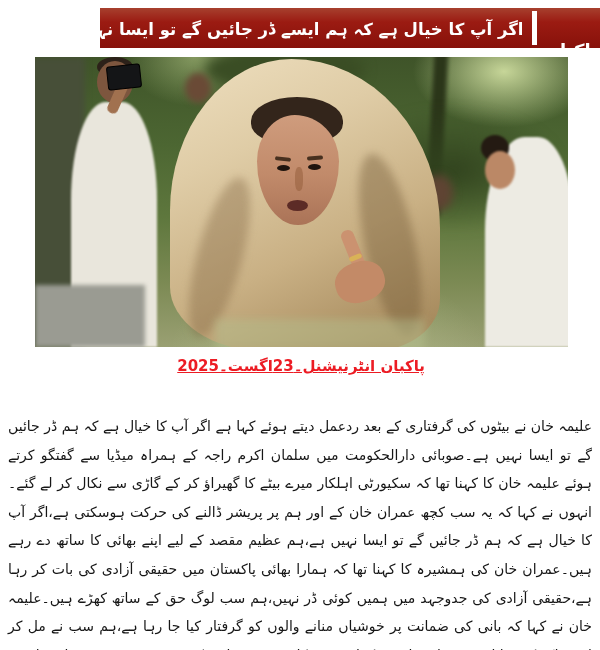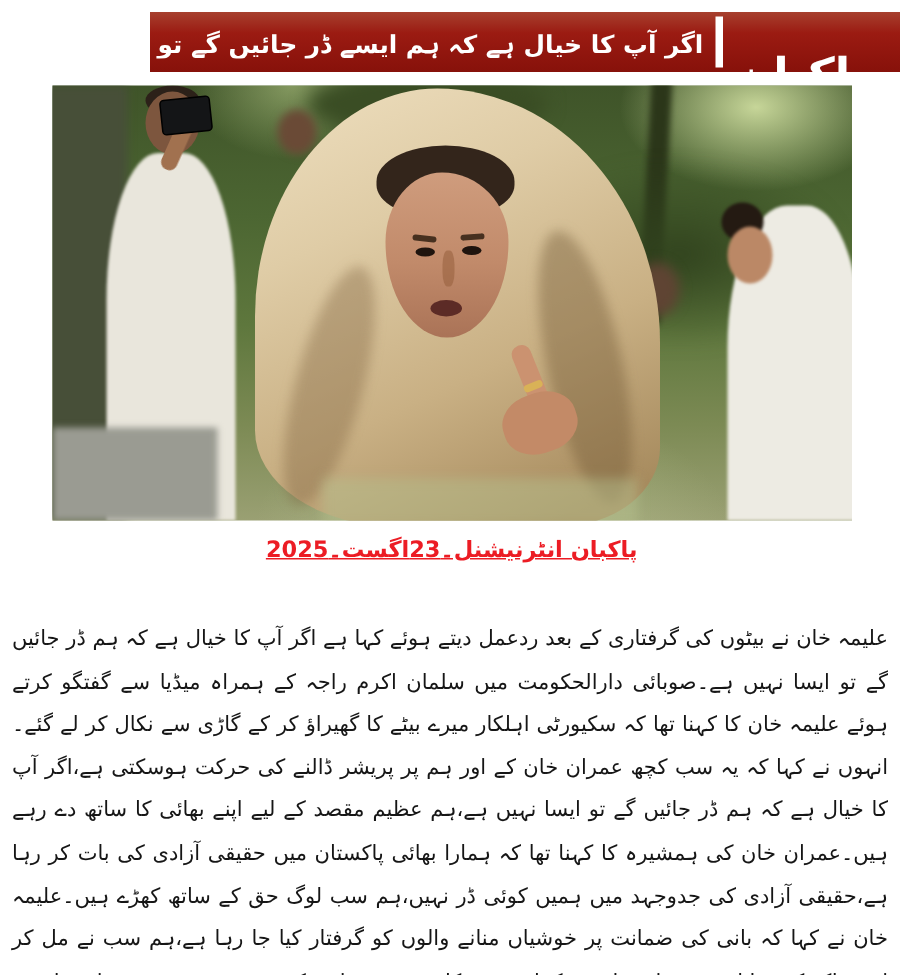--- a/index.html
+++ b/index.html
@@ -19,22 +19,22 @@
     background:linear-gradient(180deg,#a7402e 0%,var(--header-red) 35%,#87110a 100%);
     display:flex;align-items:center;
   }
   .topbar .headline{
     flex:1;color:#fff;font-size:16.5px;font-weight:bold;
     direction:rtl;text-align:right;white-space:nowrap;overflow:hidden;
     padding:2px 8px 0 6px;
   }
   .topbar .sep{width:5px;height:34px;background:#ffffff;flex:0 0 auto;}
   .topbar .logo{
-    flex:0 0 auto;color:#ffffff;font-weight:bold;font-size:30px;
-    direction:rtl;padding:0 21px 4px 8px;letter-spacing:.5px;margin-top:48px;
+    flex:0 0 auto;color:#ffffff;font-weight:bold;font-size:18px;
+    direction:rtl;padding:0 2px 4px 8px;letter-spacing:.5px;margin-top:48px;
   }
   
   .photo{
     position:absolute;left:35px;top:57px;width:533px;height:290px;overflow:hidden;
     background:
       radial-gradient(ellipse 130px 80px at 88% 5%, rgba(222,236,172,.85), transparent 70%),
       radial-gradient(ellipse 100px 70px at 30% 0%, rgba(200,220,150,.5), transparent 70%),
       radial-gradient(ellipse 220px 120px at 55% 102%, rgba(193,202,152,.55), transparent 72%),
       linear-gradient(180deg,#3f5429 0%,#4c6632 30%,#5e773d 55%,#7c8a54 78%,#9aa073 100%);
   }

